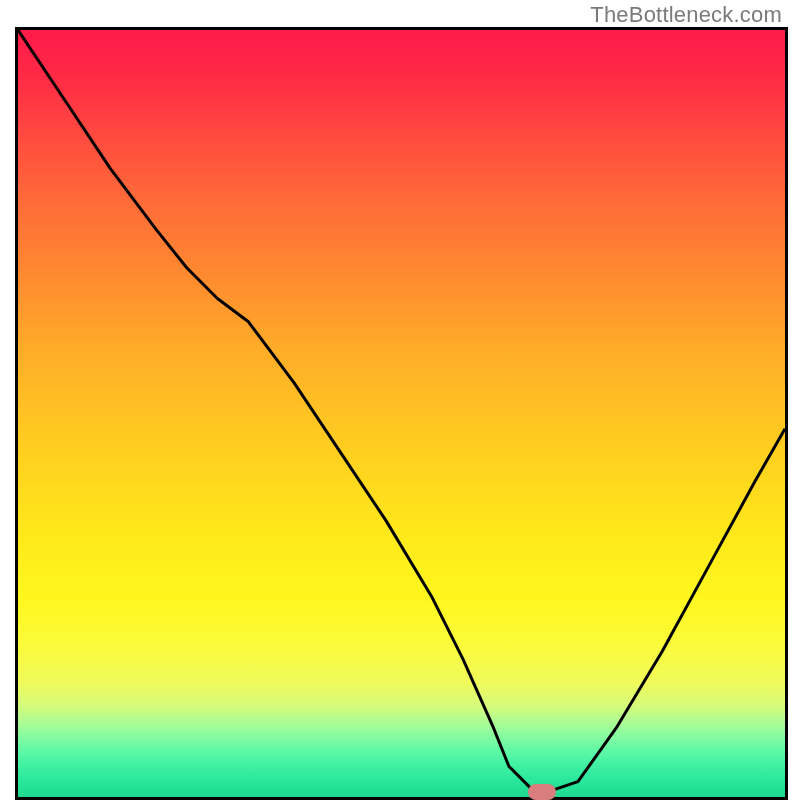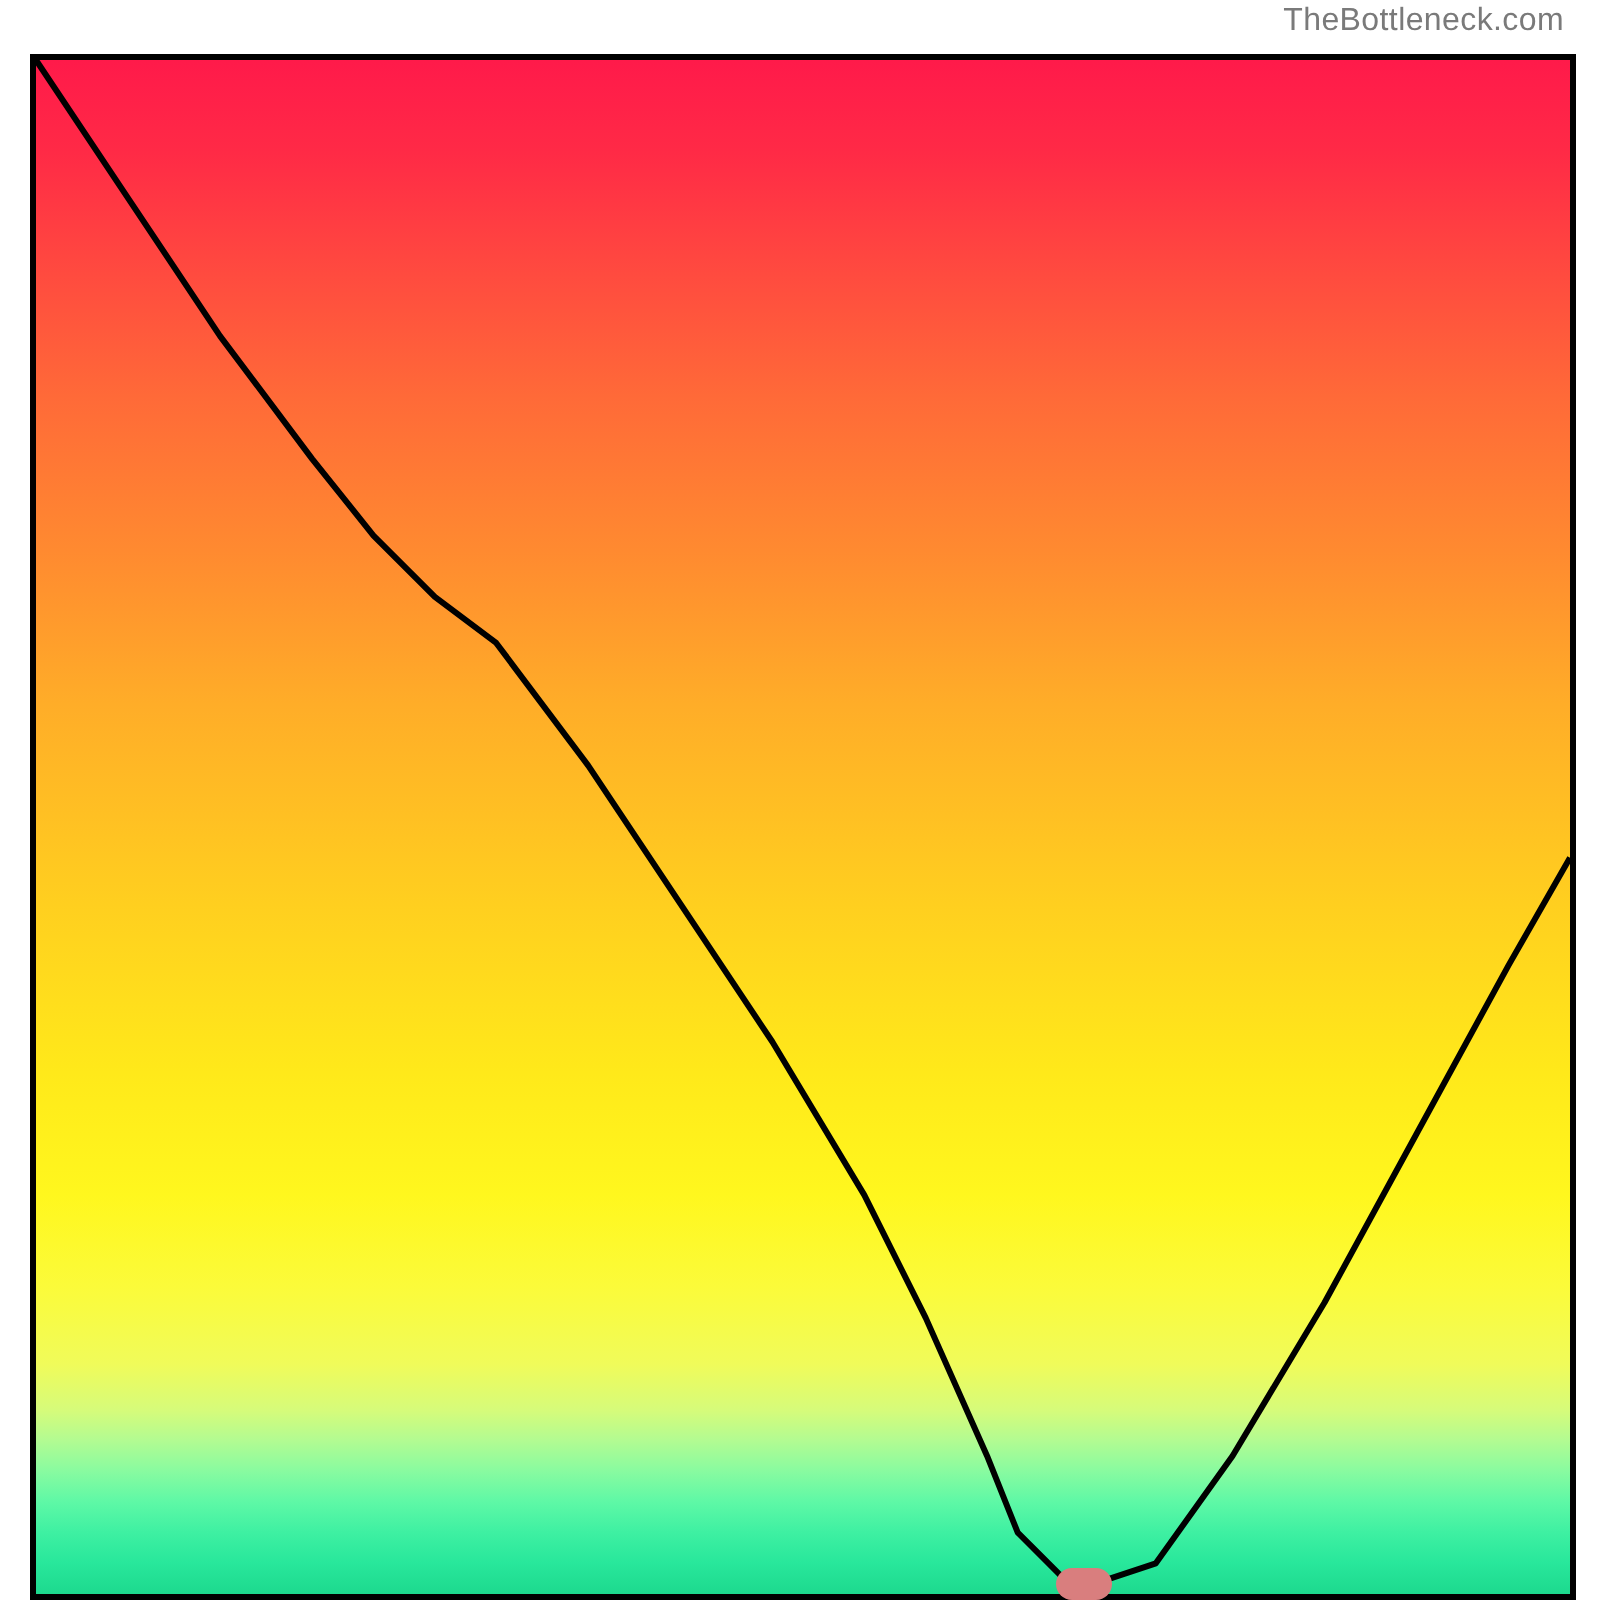--- a/index.html
+++ b/index.html
@@ -8,21 +8,21 @@
     height: 800px;
     background: #ffffff;
     position: relative;
     overflow: hidden;
     font-family: Arial, Helvetica, sans-serif;
   }
   .attribution {
     position: absolute;
     top: 2px;
     right: 18px;
-    font-size: 16px;
+    font-size: 22px;
     color: #7a7a7a;
     font-weight: 400;
     letter-spacing: 0.2px;
   }
   .plot-frame {
     position: absolute;
     top: 30px;
     left: 15px;
     width: 770px;
     height: 770px;

